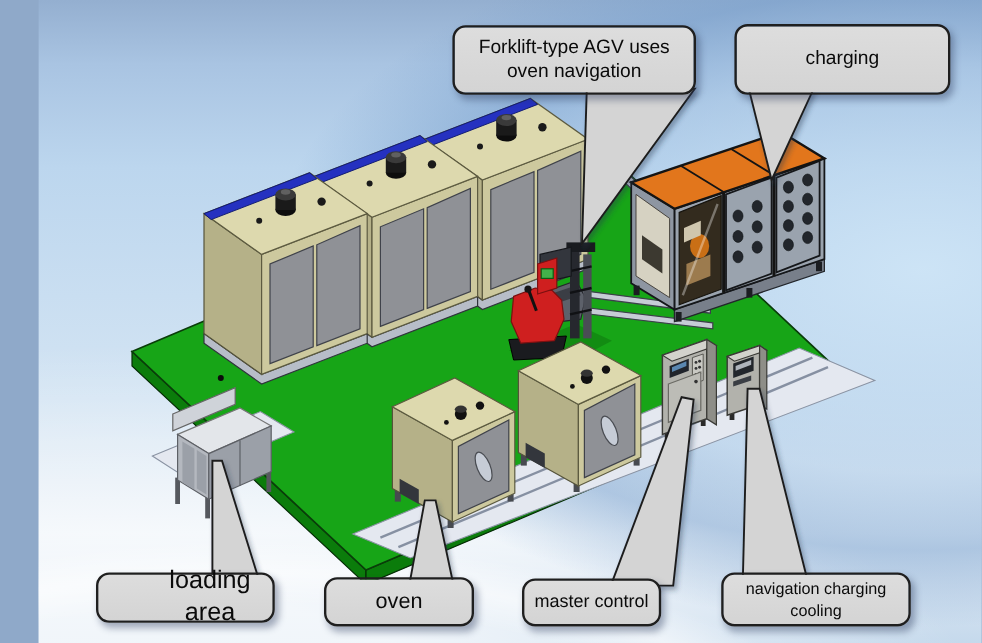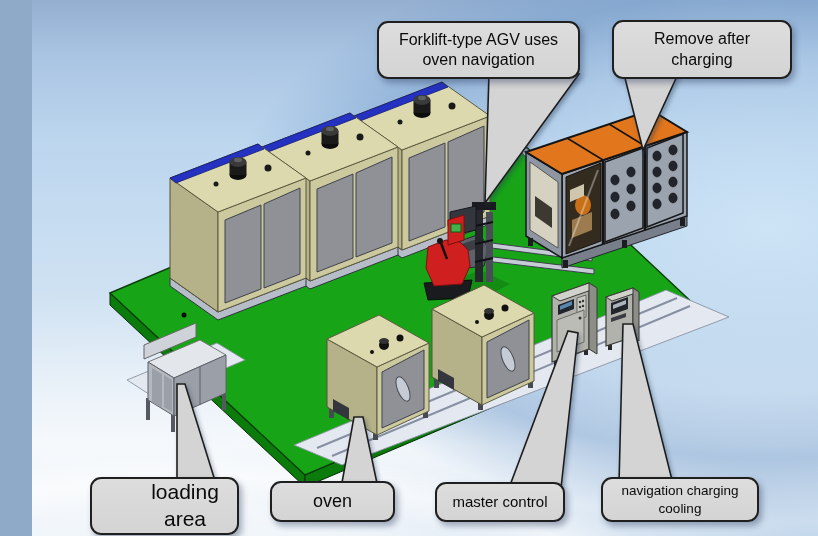--- a/index.html
+++ b/index.html
@@ -283,33 +283,32 @@
       <polygon class="tail" points="587,484 641,484 601,324 591,324"></polygon>
     </g>
   </svg>
 
   <div class="callout" style="left:345px;top:21px;width:203px;height:58px;font-size:16px;">
     <div>Forklift-type AGV uses</div>
     <div>oven navigation</div>
   </div>
 
   <div class="callout" style="left:580px;top:20px;width:180px;height:59px;font-size:16px;">
-    <div>Remove after</div>
     <div>charging</div>
   </div>
 
-  <div class="callout" style="left:58px;top:477px;width:149px;height:58px;font-size:21px;padding-left:41px;">
+  <div class="callout" style="left:48px;top:477px;width:149px;height:42px;font-size:21px;padding-left:41px;">
     <div>loading area</div>
   </div>
 
   <div class="callout" style="left:238px;top:481px;width:125px;height:41px;font-size:18px;">
     <div>oven</div>
   </div>
 
-  <div class="callout" style="left:403px;top:482px;width:130px;height:40px;font-size:15px;">
+  <div class="callout" style="left:403px;top:482px;width:116px;height:40px;font-size:15px;">
     <div>master control</div>
   </div>
 
   <div class="callout" style="left:569px;top:477px;width:158px;height:45px;font-size:13.5px;">
     <div>navigation charging</div>
     <div>cooling</div>
   </div>
 </div>
 
 </body></html>

